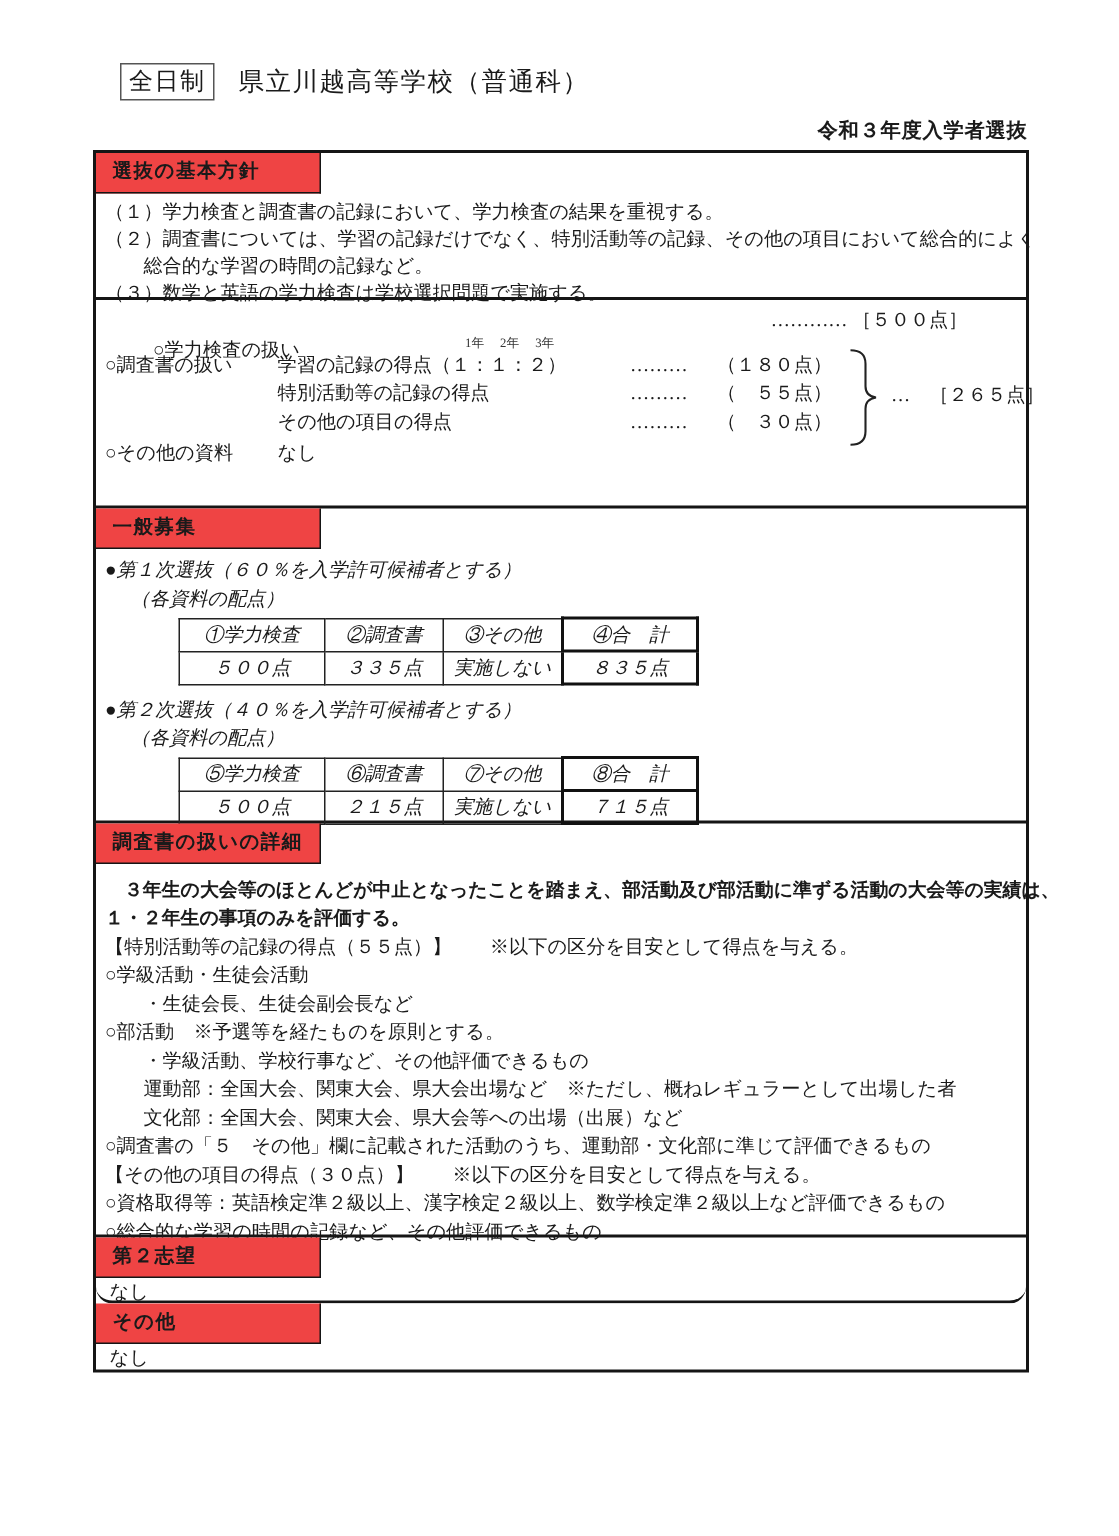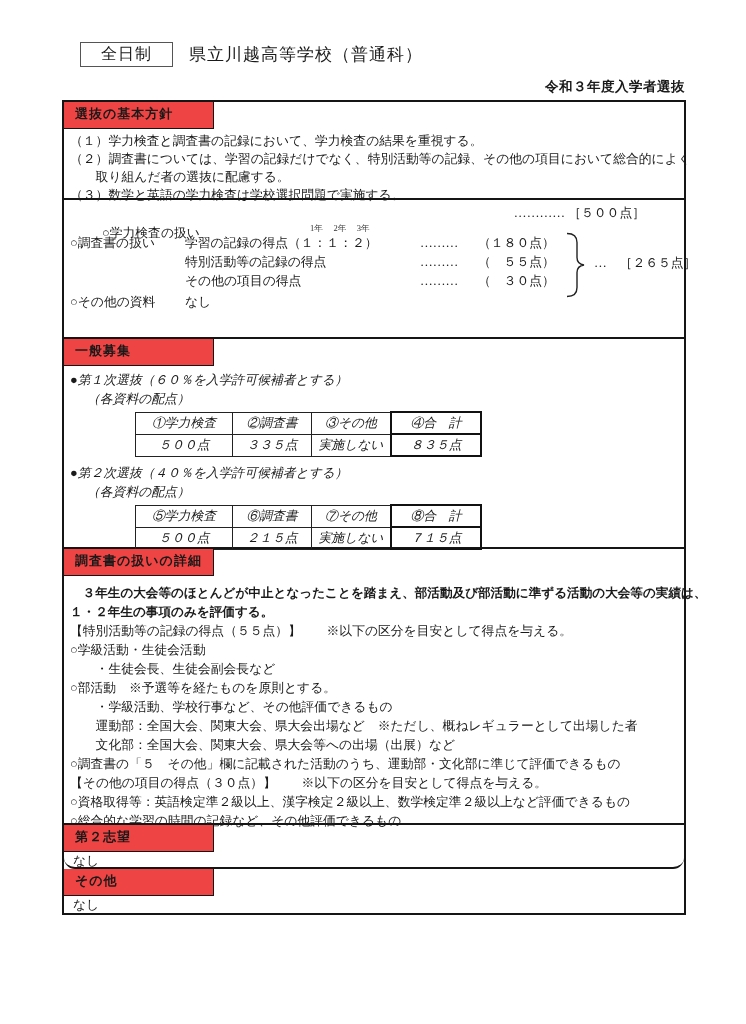--- a/index.html
+++ b/index.html
@@ -7,21 +7,21 @@
     position:relative;
     width:746px;height:1024px;
     background:#ffffff;
     font-family:"Liberation Serif","DejaVu Serif",serif;
     color:#1a1a1a;
     overflow:hidden;
   }
   
   .doc-header{position:absolute;left:80px;top:42px;display:flex;align-items:center;
     font-family:"Liberation Sans","DejaVu Sans",sans-serif;}
-  .course-box{display:inline-block;border:1.5px solid #555;padding:1px 20px;font-size:16px;letter-spacing:1px;}
+  .course-box{display:inline-block;border:1.5px solid #555;padding:1px 5px;font-size:16px;letter-spacing:1px;}
   .school-name{margin-left:16px;font-size:17px;letter-spacing:1px;}
   .exam-year{position:absolute;right:61px;top:78px;font-size:13.5px;font-weight:bold;
     font-family:"Liberation Sans","DejaVu Sans",sans-serif;letter-spacing:.5px;}
   
   .outer-box{position:absolute;left:62px;top:100px;width:624px;height:815px;
     border:2px solid #151515;box-sizing:border-box;background:#fff;}
   section{box-sizing:border-box;border-bottom:2px solid #151515;position:relative;}
   section:last-child{border-bottom:none;}
   .tab{
     width:150px;height:27px;line-height:24px;box-sizing:border-box;
@@ -46,21 +46,21 @@
   .mat-dots{width:58px;flex:none;}
   .mat-pts{flex:none;}
   .mat-last{height:20px;line-height:22px;display:flex;white-space:pre;}
   .brace{position:absolute;left:500px;top:32px;}
   .subtotal{position:absolute;left:530px;top:55px;white-space:pre;font-size:12.8px;}
   
   .sec-general{height:210px;}
   .gen-body{padding:5px 0 0 6px;font-size:12.8px;font-style:italic;}
   .gen-heading{line-height:19px;white-space:pre;}
   .gen-sub{line-height:18px;padding-left:17px;white-space:pre;}
-  table.score{border-collapse:collapse;margin:3px 0 7px 65px;font-size:12.8px;}
+  table.score{border-collapse:collapse;margin:3px 0 7px 49px;font-size:12.8px;}
   table.score td{border:1px solid #222;text-align:center;height:20px;padding:0;white-space:pre;}
   table.score td.c1{width:96px;}
   table.score td.c2{width:78px;}
   table.score td.c3{width:78px;}
   table.score td.c4{width:88px;border:2px solid #111;}
   .gen-block2{margin-top:5px;}
   
   .sec-detail{height:276px;}
   .det-body{padding:8px 0 0 6px;}
   .det-body .line{line-height:19px;}
@@ -80,21 +80,21 @@
   </div>
   <div class="exam-year">令和３年度入学者選抜</div>
 
   <div class="outer-box">
 
     <section class="sec-policy">
       <div class="tab">選抜の基本方針</div>
       <div class="sec-body">
         <div class="line">（１）学力検査と調査書の記録において、学力検査の結果を重視する。</div>
         <div class="line">（２）調査書については、学習の記録だけでなく、特別活動等の記録、その他の項目において総合的によく</div>
-        <div class="line">　　取り組んだ者の選抜に配慮する。</div>
+        <div class="line">　　総合的な学習の時間の記録など。</div>
         <div class="line">（３）数学と英語の学力検査は学校選択問題で実施する。</div>
       </div>
     </section>
 
     <section class="sec-materials">
       <div class="mat-body">
         <div class="mat-row1">
           <span>○学力検査の扱い</span>
           <span class="mat-row1-right"><span>…………</span> <span>［５００点］</span></span>
         </div>

